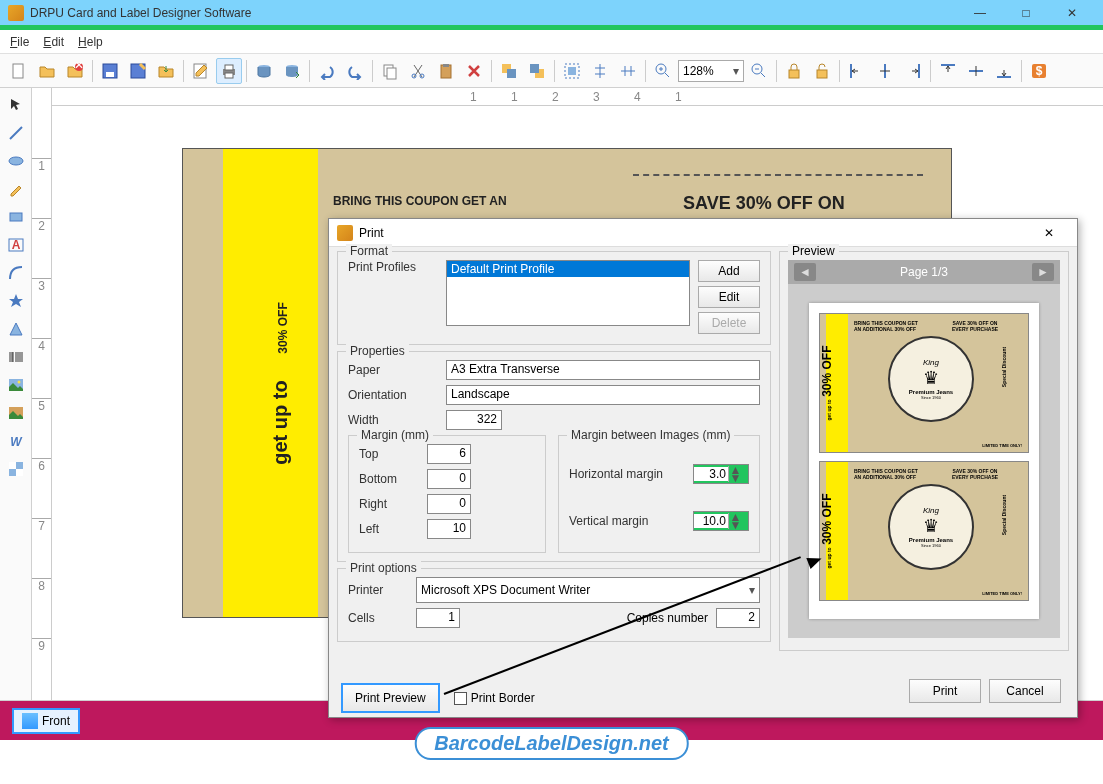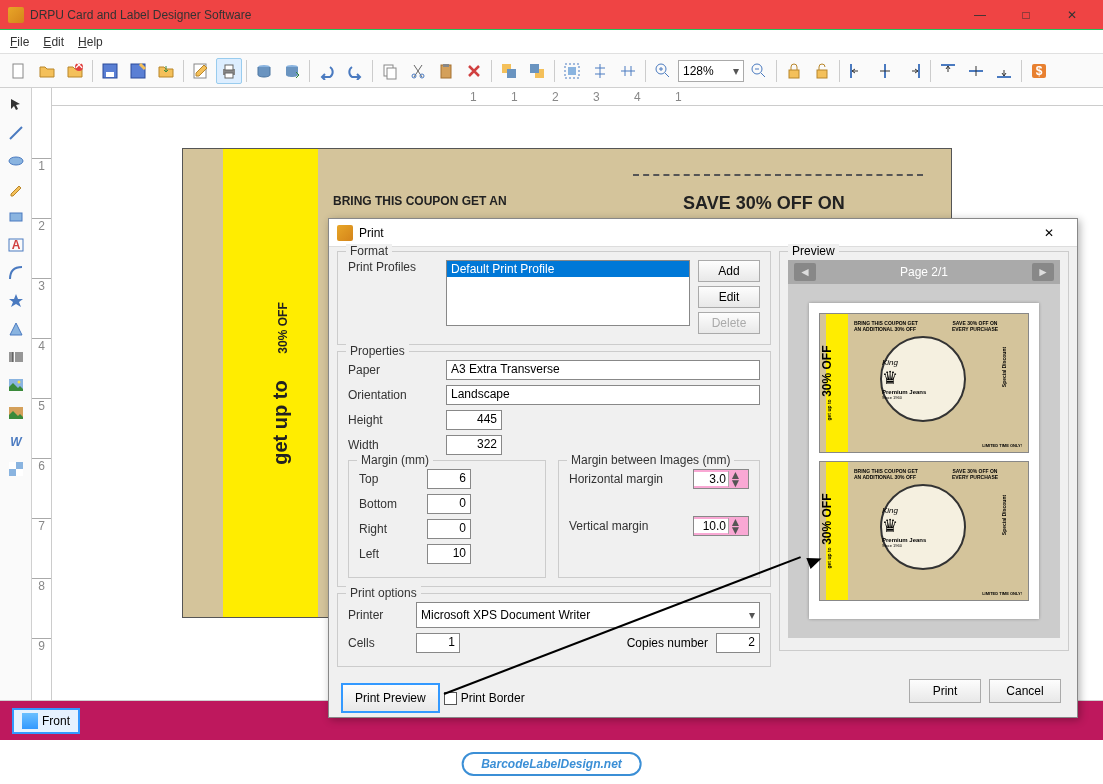--- a/index.html
+++ b/index.html
@@ -1,17 +1,17 @@
 <!DOCTYPE html>
 <html><head>
 <meta charset="utf-8">
 <style>
 *{box-sizing:border-box;margin:0;padding:0;font-family:"Segoe UI",Tahoma,sans-serif;font-size:12px}
 body{background:#fff;width:1103px;height:784px;overflow:hidden;position:relative}
-.titlebar{height:30px;background:#ef4444;display:flex;align-items:center;padding:0 8px;border-bottom:1px solid #22c55e}
+.titlebar{height:30px;background:#7dd3fc;display:flex;align-items:center;padding:0 8px;border-bottom:5px solid #22c55e}
 .titlebar .app-icon{width:16px;height:16px;background:linear-gradient(135deg,#e8a628,#d4841a);border-radius:2px;margin-right:6px}
 .titlebar .title{flex:1;color:#333}
 .titlebar .winbtns{display:flex;gap:0}
 .titlebar .winbtn{width:46px;height:30px;display:flex;align-items:center;justify-content:center;color:#333}
 .menubar{height:24px;display:flex;align-items:center;padding:0 10px;gap:14px;border-bottom:1px solid #e0e0e0}
 .menubar span{color:#333}
 .menubar span u{text-decoration:underline}
 .toolbar{height:34px;display:flex;align-items:center;padding:0 6px;gap:2px;border-bottom:1px solid #d0d0d0;background:#fafafa}
 .tbtn{width:26px;height:26px;display:flex;align-items:center;justify-content:center;border:1px solid transparent;border-radius:2px}
 .tbtn.active{background:#ddeeff;border-color:#99ccee}
@@ -31,21 +31,21 @@
 .design{position:absolute;left:130px;top:60px;width:770px;height:470px;background:#d4c49b;border:1px solid #555}
 .yellow-stripe{position:absolute;left:40px;top:0;width:95px;height:100%;background:#ffed00;display:flex;align-items:center;justify-content:center}
 .yellow-text{transform:rotate(-90deg);white-space:nowrap;font-weight:bold;font-size:48px;color:#222}
 .yellow-text .small{font-size:20px;font-weight:bold}
 .design .headline{position:absolute;left:150px;top:38px;font-size:20px;font-weight:bold;color:#222}
 .design .dashed{position:absolute;left:450px;top:25px;width:290px;border-top:2px dashed #555}
 .design .save{position:absolute;left:500px;top:44px;font-size:18px;font-weight:bold;color:#222}
 .footer{height:40px;display:flex;align-items:center;padding:0 12px;background:#be185d;border-top:1px solid #d0d0d0}
 .front-tab{display:flex;align-items:center;gap:4px;border:2px solid #3399ff;padding:3px 8px;background:#e6f2ff}
 .front-tab .icon{width:16px;height:16px;background:linear-gradient(#6bbfff,#3399ff)}
-.watermark{position:absolute;bottom:8px;left:50%;transform:translateX(-50%);font-size:12px;font-style:italic;color:#3b8fd6;font-weight:600;border:2px solid #3b8fd6;border-radius:16px;padding:3px 18px;background:#fff}
+.watermark{position:absolute;bottom:24px;left:50%;transform:translateX(-50%);font-size:20px;font-style:italic;color:#3b8fd6;font-weight:600;border:2px solid #3b8fd6;border-radius:16px;padding:3px 18px;background:#fff}
 
 .dialog{position:absolute;left:328px;top:218px;width:750px;height:500px;background:#f0f0f0;border:1px solid #888;box-shadow:2px 2px 8px rgba(0,0,0,.3)}
 .dialog .dtitle{height:28px;background:#fff;display:flex;align-items:center;padding:0 8px;border-bottom:1px solid #ddd}
 .dialog .dtitle .dicon{width:16px;height:16px;background:linear-gradient(135deg,#e8a628,#d4841a);border-radius:2px;margin-right:6px}
 .dialog .dtitle .dtxt{flex:1}
 .dialog .dclose{width:40px;text-align:center}
 .dialog .body{display:flex;height:432px;padding:4px 8px;gap:8px}
 .dialog .left{flex:1}
 .dialog .right{width:290px}
 .group{border:1px solid #ccc;margin-bottom:6px;padding:8px 10px 8px 10px;position:relative}
@@ -53,43 +53,43 @@
 .row{display:flex;align-items:center;margin-bottom:5px;gap:8px}
 .row .lbl{width:90px;color:#333}
 .row .lbl-wide{width:116px;color:#333}
 .listbox{border:1px solid #888;background:#fff;height:66px;flex:1;overflow:hidden}
 .listbox .item{background:#0078d7;color:#fff;padding:1px 4px}
 .btn{border:1px solid #aaa;background:linear-gradient(#fdfdfd,#e8e8e8);padding:3px 0;width:62px;text-align:center;margin-bottom:4px}
 .btn.disabled{color:#aaa}
 .input{border:1px solid #888;background:#fff;padding:1px 4px;height:20px}
 .input.num{width:56px;text-align:right}
 .input.num2{width:44px;text-align:right}
-.spin{border:1px solid #888;background:#f9a8d4;display:flex;align-items:center;height:20px;width:56px}
+.spin{border:1px solid #888;background:#22c55e;display:flex;align-items:center;height:20px;width:56px}
 .spin input{border:none;width:34px;text-align:right;outline:none;padding-right:2px}
 .spin .arrows{width:14px;display:flex;flex-direction:column;border-left:1px solid #aaa;font-size:7px;line-height:8px;text-align:center;color:#555}
 .props-cols{display:flex;gap:12px}
 .props-cols .col{flex:1}
 .subgroup{border:1px solid #ccc;padding:8px 10px;position:relative;margin-top:0}
 .subgroup .glabel{position:absolute;top:-8px;left:8px;background:#f0f0f0;padding:0 4px}
-.dialog .dfooter{display:flex;align-items:center;padding:4px 12px;gap:4px}
+.dialog .dfooter{display:flex;align-items:center;padding:4px 12px;gap:14px}
 .prevbtn{border:2px solid #3399ff;background:linear-gradient(#fdfdfd,#e8e8e8);padding:6px 12px}
 .checkbox{display:flex;align-items:center;gap:4px}
 .checkbox .box{width:13px;height:13px;border:1px solid #555;background:#fff}
 .preview-group{border:1px solid #ccc;height:400px;position:relative;padding:8px}
 .preview-group .glabel{position:absolute;top:-8px;left:8px;background:#f0f0f0;padding:0 4px}
 .preview-bar{height:24px;background:#aaa;display:flex;align-items:center;justify-content:center;color:#fff;position:relative}
 .preview-bar .navbtn{position:absolute;width:22px;height:18px;background:#888;display:flex;align-items:center;justify-content:center;color:#ddd;border-radius:2px}
 .preview-page{background:#ccc;height:354px;padding:12px;display:flex;align-items:center;justify-content:center}
 .page{background:#fff;width:230px;height:316px;box-shadow:0 0 3px rgba(0,0,0,.3);padding:10px;display:flex;flex-direction:column;gap:8px}
 .card{background:#d4c49b;height:140px;position:relative;border:1px solid #888;font-size:5px}
 .card .ys{position:absolute;left:6px;top:0;width:22px;height:100%;background:#ffed00}
 .card .ys .yt{transform:rotate(-90deg);position:absolute;top:62px;left:-36px;font-size:9px;font-weight:bold;white-space:nowrap}
 .card .txt1{position:absolute;left:34px;top:6px;font-size:5px;font-weight:bold;width:70px}
 .card .txt2{position:absolute;right:28px;top:6px;font-size:5px;font-weight:bold;text-align:center;width:50px}
-.card .logo{position:absolute;left:60px;top:22px;width:86px;height:86px;border-radius:50%;background:#f5f0e0;border:2px solid #333;display:flex;flex-direction:column;justify-content:center}
+.card .logo{position:absolute;left:68px;top:22px;width:86px;height:86px;border-radius:50%;background:#f5f0e0;border:2px solid #333;display:flex;flex-direction:column;align-items:center;justify-content:center}
 .card .logo .crown{font-size:18px}
 .card .logo .brand{font-size:6px;font-weight:bold}
 .card .sd{position:absolute;right:4px;top:50px;transform:rotate(-90deg);font-size:5px;font-weight:bold}
 .card .lto{position:absolute;right:6px;bottom:4px;font-size:4px;font-weight:bold}
 .arrow-line{position:absolute;left:444px;top:693px;width:382px;height:2px;background:#000;transform:rotate(-21deg);transform-origin:left center;z-index:50}
 .arrow-head{position:absolute;left:808px;top:555px;width:0;height:0;border-left:14px solid #000;border-top:6px solid transparent;border-bottom:6px solid transparent;transform:rotate(-21deg);z-index:50}
 .right-btns{position:absolute;right:16px;bottom:10px;display:flex;gap:8px}
 .right-btns .btn{width:72px;padding:4px 0}
 .combo{border:1px solid #888;background:#fff;height:20px;display:flex;align-items:center;padding:12px 4px;flex:1}
 .combo .dd{margin-left:auto;color:#555}
@@ -462,24 +462,20 @@
       </div>
       <div class="group">
         <div class="glabel">Properties</div>
         <div class="row">
             <div class="lbl">Paper</div>
             <div class="input" style="flex:1">A3 Extra Transverse</div>
           </div>
         <div class="row">
             <div class="lbl">Orientation</div>
             <div class="input" style="flex:1">Landscape</div>
-          </div>
-        <div class="row">
-            <div class="lbl">Height</div>
-            <div class="input num">445</div>
           </div>
         <div class="row">
             <div class="lbl">Width</div>
             <div class="input num">322</div>
           </div>
         <div class="props-cols" style="margin-top:4px">
           <div class="col subgroup">
             <div class="glabel">Margin (mm)</div>
             <div class="row">
                 <div class="lbl" style="width:60px">Top</div>
@@ -493,21 +489,21 @@
                 <div class="lbl" style="width:60px">Right</div>
                 <div class="input num2">0</div>
               </div>
             <div class="row">
                 <div class="lbl" style="width:60px">Left</div>
                 <div class="input num2">10</div>
               </div>
           </div>
           <div class="col subgroup">
             <div class="glabel">Margin between Images (mm)</div>
-            <div class="row" style="margin-top:0">
+            <div class="row" style="margin-top:20px">
                 <div class="lbl-wide">Horizontal margin</div>
                 <div class="spin">
                   <input value="3.0" style="">
                   <div class="arrows">
                     <div>▲</div>
                     <div>▼</div>
                   </div>
                 </div>
               </div>
             <div class="row" style="margin-top:27px">
@@ -539,21 +535,21 @@
           <div>Copies number</div>
             <div class="input num2">2</div>
         </div>
       </div>
     </div>
     <div class="right">
       <div class="preview-group">
         <div class="glabel">Preview</div>
         <div class="preview-bar">
           <div class="navbtn" style="left:6px">◄</div>
-          <span>Page 2/1</span>
+          <span>Page 1/3</span>
           <div class="navbtn" style="right:6px">►</div>
         </div>
         <div class="preview-page">
           <div class="page">
             <div class="card">
               <div class="ys">
                   <div class="yt"><span style="font-size:5px">get up to</span> <span>30% OFF</span></div>
                 </div>
               <div class="txt1">BRING THIS COUPON GET AN ADDITIONAL 30% OFF</div>
               <div class="txt2">SAVE 30% OFF ON EVERY PURCHASE</div>

